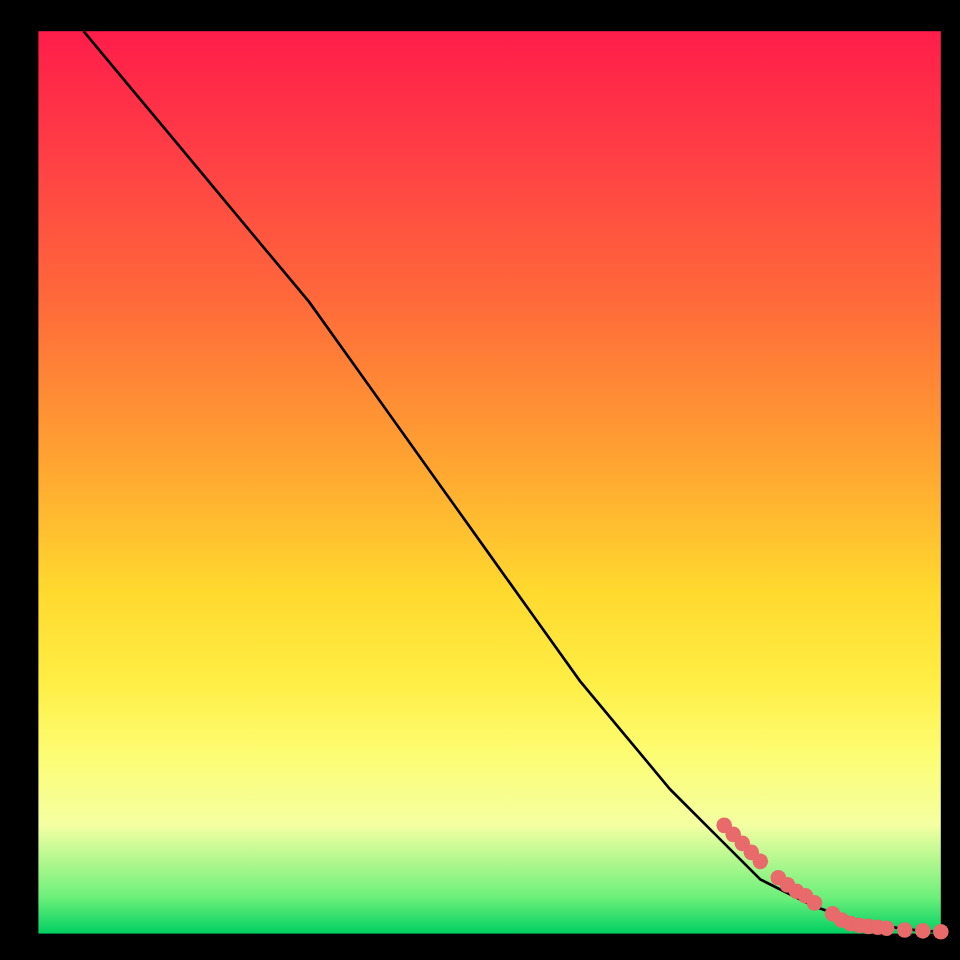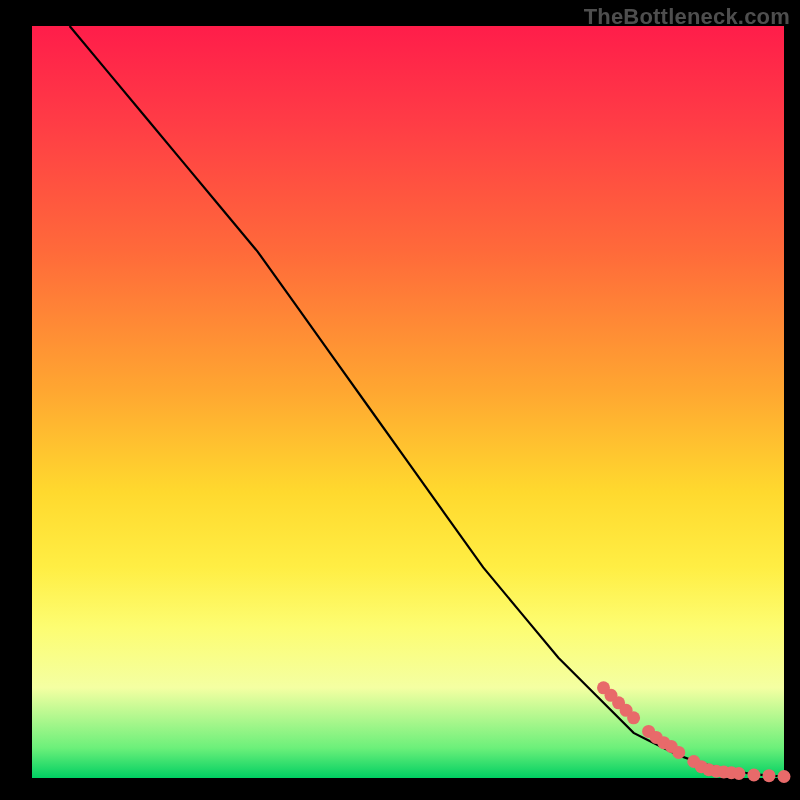--- a/index.html
+++ b/index.html
@@ -62,21 +62,20 @@
     top: 0;
     width: 752px;
     height: 752px;
     overflow: visible;
   }
 </style>
 </head>
 <body>
 
 <div class="frame">
-  <div class="watermark">TheBottleneck.com</div>
 
   <div class="plot-outer">
     <div class="plot-inner"></div>
     <svg class="overlay" viewBox="0 0 752 752" preserveAspectRatio="none">
       <path id="curve-path" fill="none" stroke="#000000" stroke-width="2.2" d="M37.6 0.0 L75.2 45.1 L112.8 90.2 L150.4 135.4 L188.0 180.5 L225.6 225.6 L263.2 278.2 L300.8 330.9 L338.4 383.5 L376.0 436.2 L413.6 488.8 L451.2 541.4 L488.8 586.6 L526.4 631.7 L564.0 669.3 L601.6 706.9 L616.6 714.4 L631.7 721.9 L646.7 729.4 L661.8 734.7 L676.8 739.2 L691.8 743.0 L706.9 746.0 L721.9 748.2 L737.0 749.7 L752.0 750.5"></path>
       <g id="points-group">
           <circle cx="571.5" cy="661.8" r="6.5" fill="#e86a6a" stroke="#c84f4f" stroke-width="0"></circle>
           <circle cx="579.0" cy="669.3" r="6.5" fill="#e86a6a" stroke="#c84f4f" stroke-width="0"></circle>
           <circle cx="586.6" cy="676.8" r="6.5" fill="#e86a6a" stroke="#c84f4f" stroke-width="0"></circle>
           <circle cx="594.1" cy="684.3" r="6.5" fill="#e86a6a" stroke="#c84f4f" stroke-width="0"></circle>

